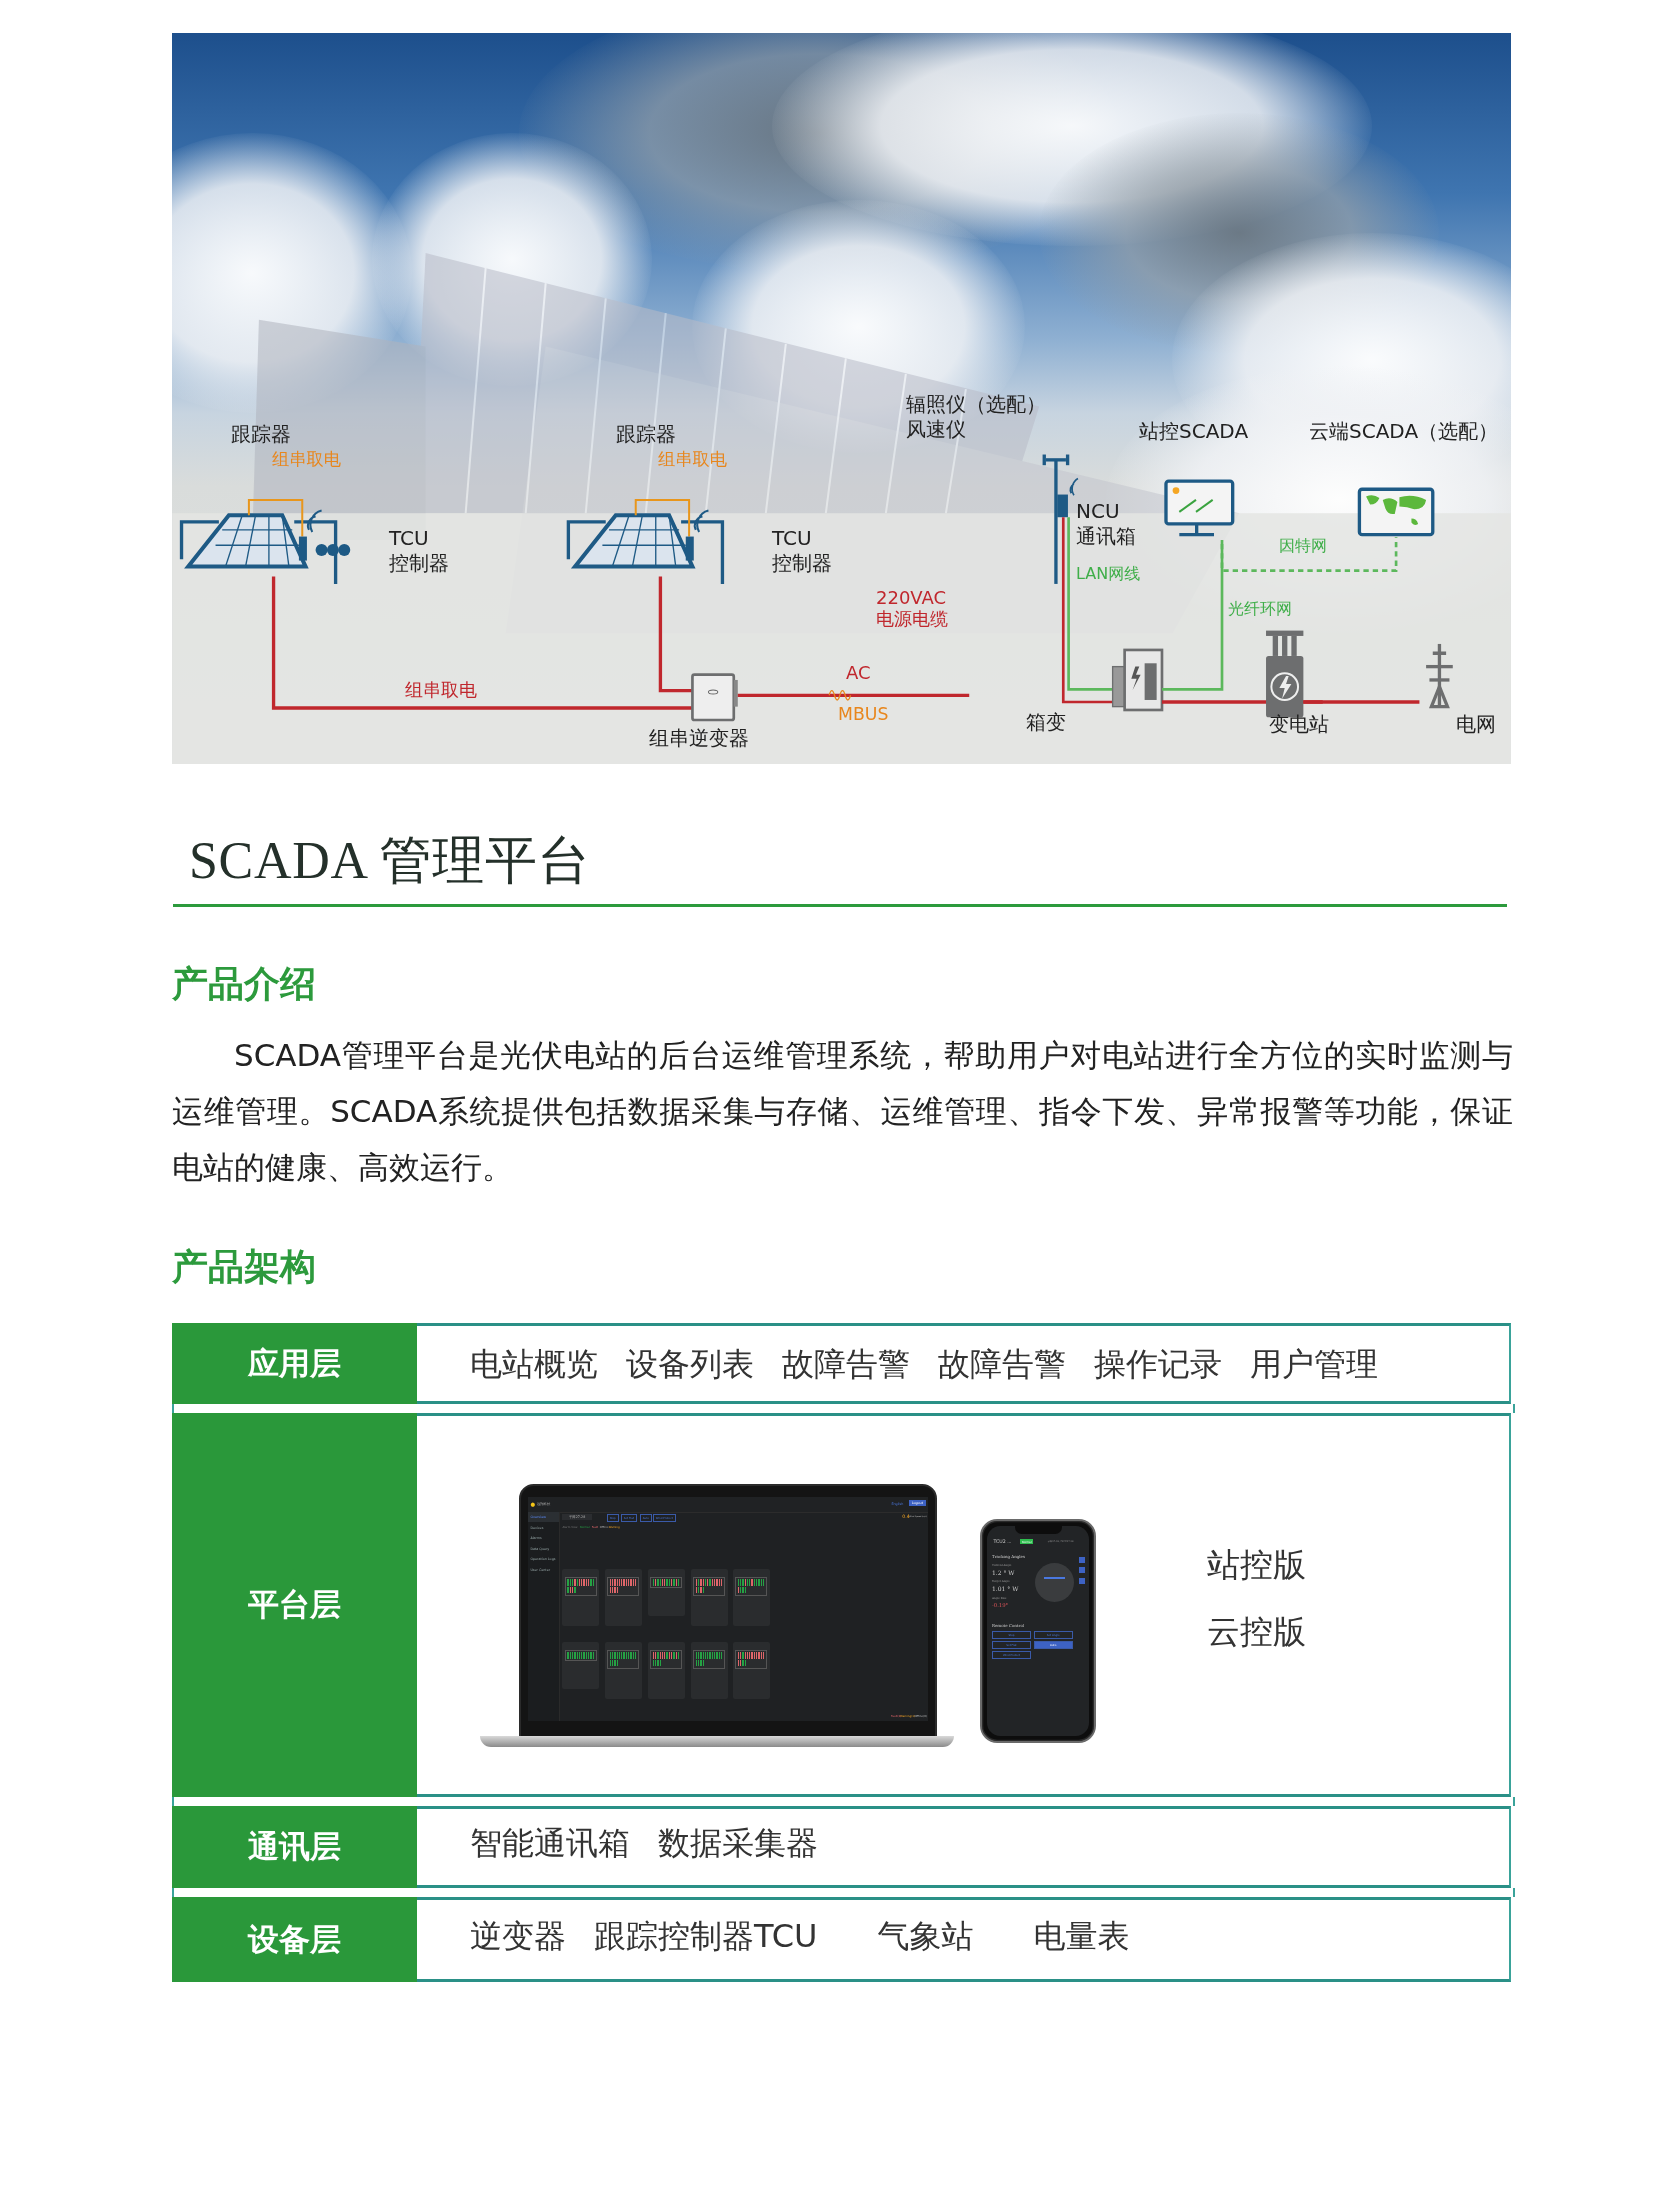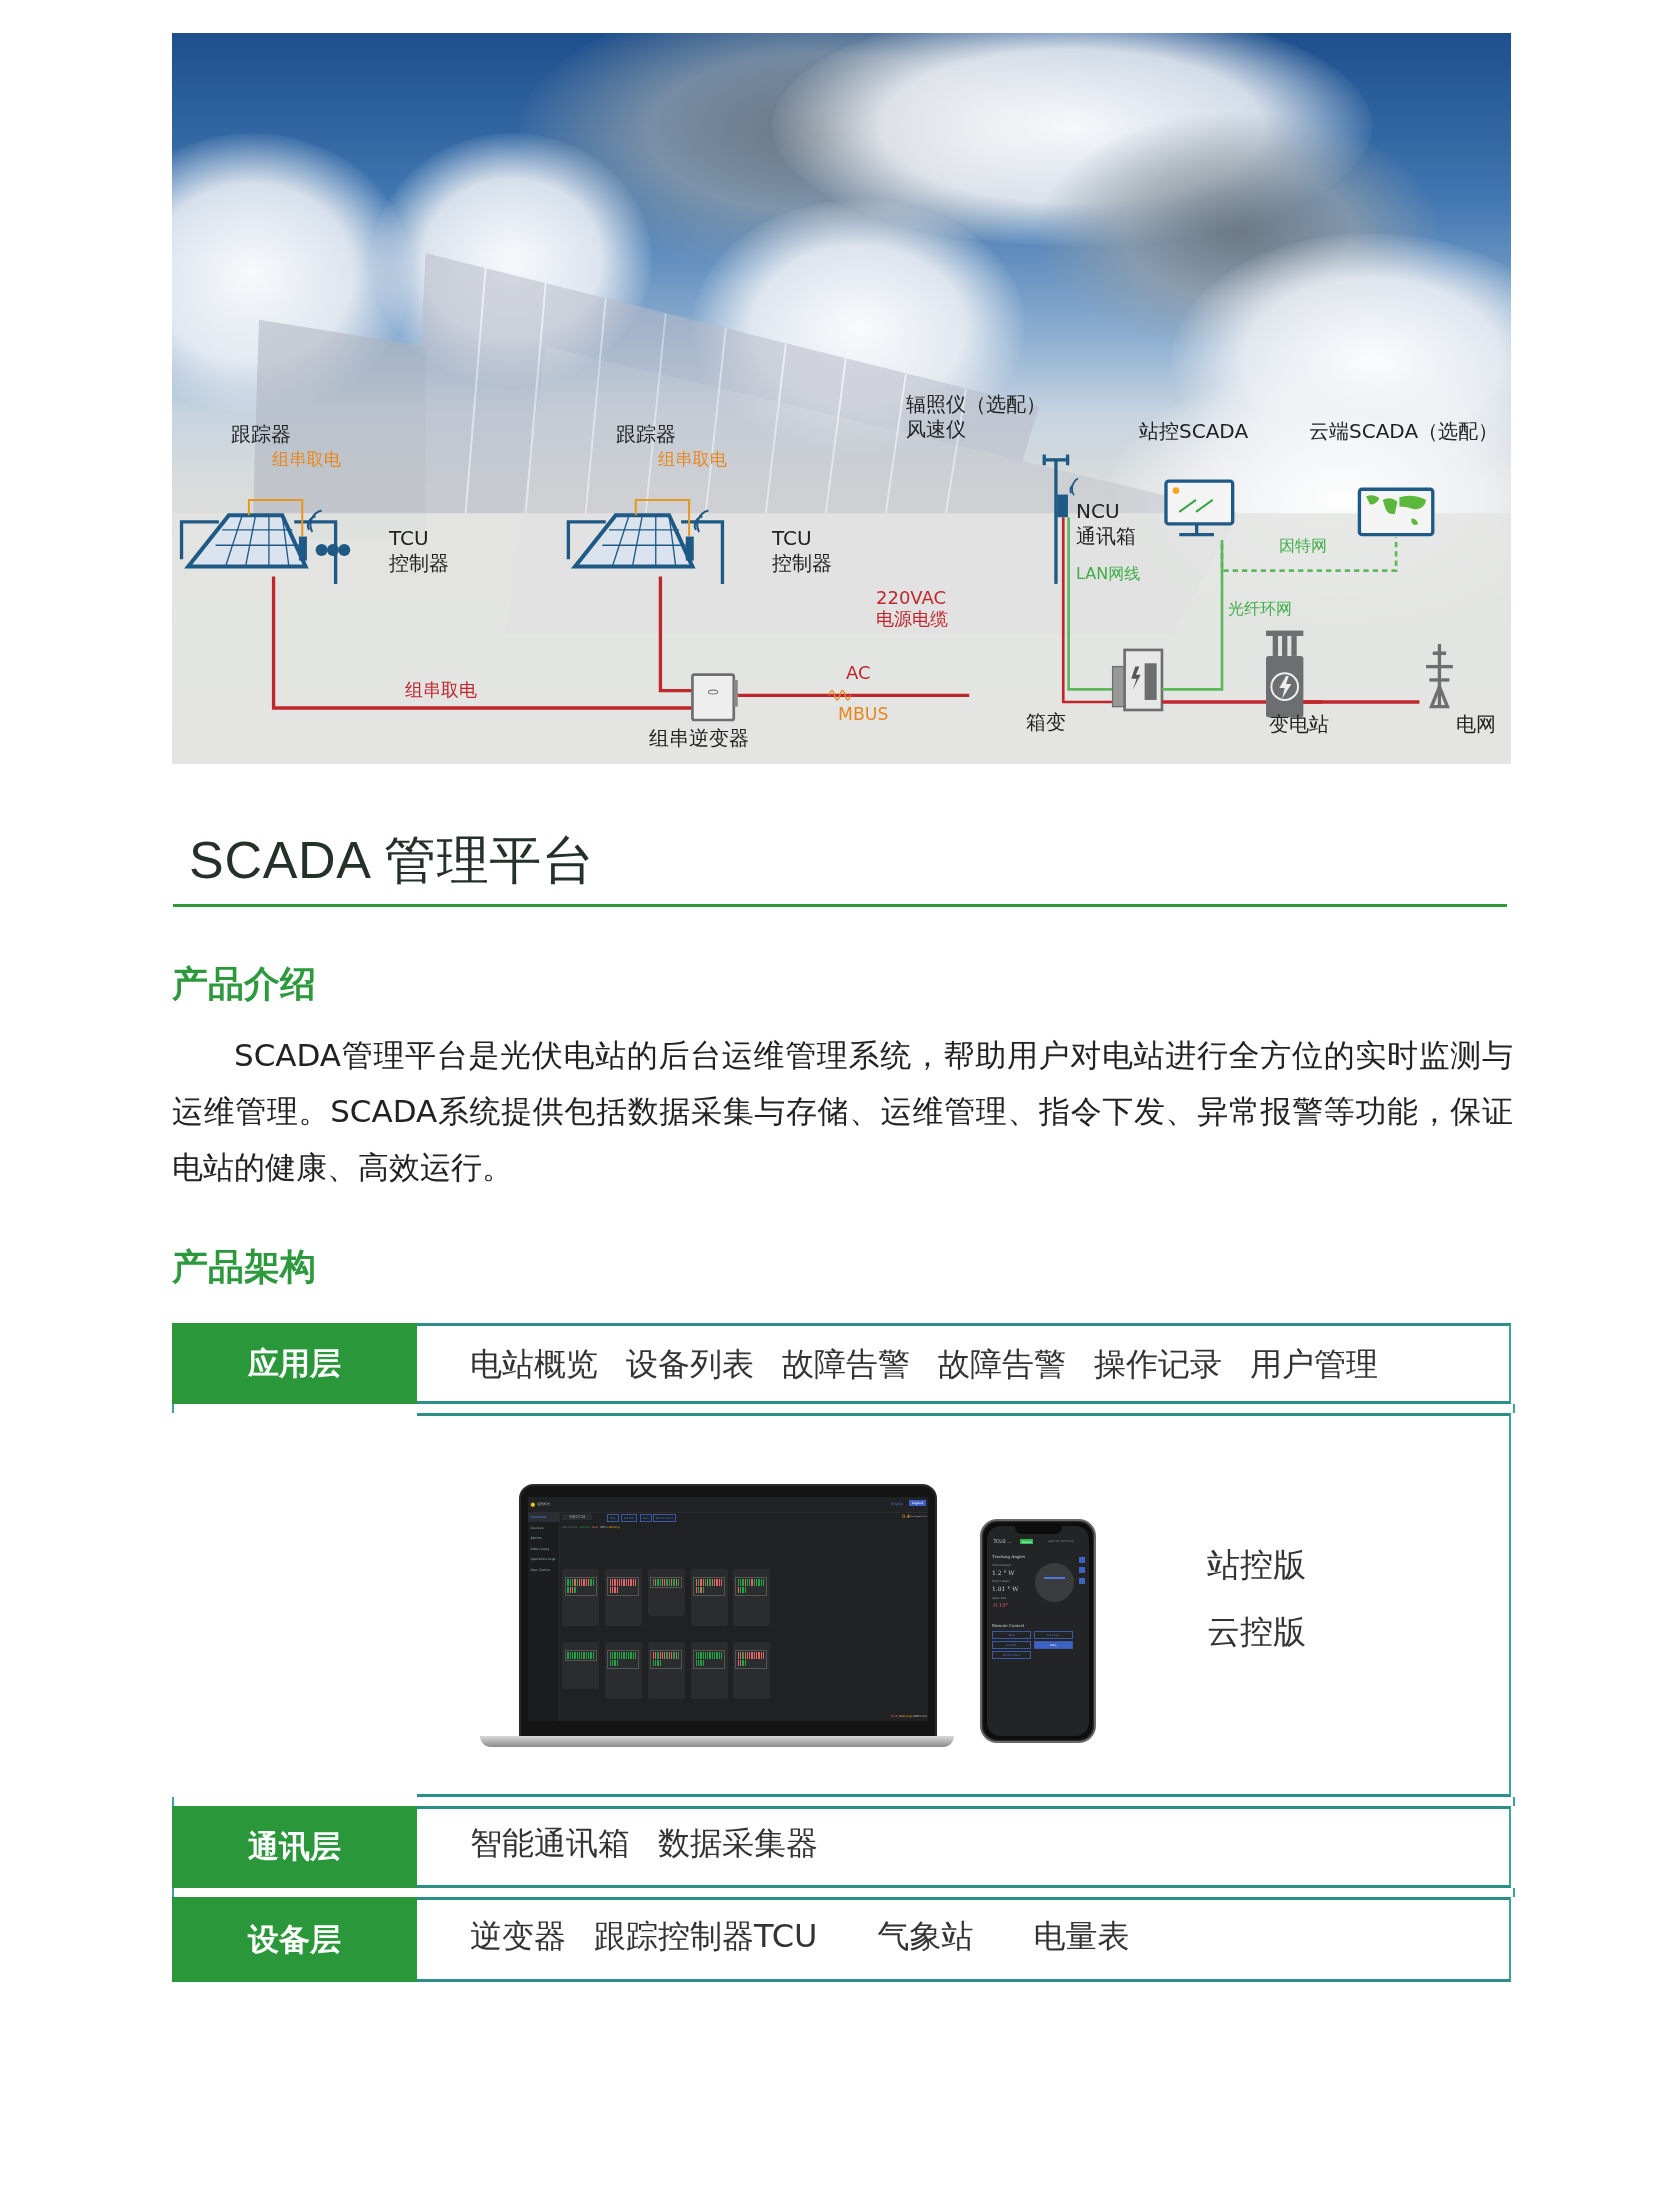--- a/index.html
+++ b/index.html
@@ -12,21 +12,21 @@
           background: linear-gradient(180deg,#1d4f8c 0%,#3f75b0 22%,#8fb0d2 42%,#c7d4e0 52%,#d9dcdb 62%,#e2e4e2 100%); }
   .cloud { position:absolute; border-radius:50%; background:radial-gradient(ellipse at center, rgba(255,255,255,0.95) 0%, rgba(240,242,245,0.85) 45%, rgba(200,208,216,0) 72%); }
   .cloud.dark { background:radial-gradient(ellipse at center, rgba(110,120,128,0.9) 0%, rgba(150,160,168,0.7) 40%, rgba(200,208,216,0) 72%); }
   #panels { position:absolute; left:0; top:0; width:1339px; height:731px; }
   .lbl { position:absolute; font-size:20px; color:#222; white-space:nowrap; line-height:1.15; }
   .lbl.orange { color:#e8861c; font-size:17.3px; }
   .lbl.red { color:#c0272d; font-size:18px; }
   .lbl.green { color:#3fae49; font-size:16px; }
 
   
-  #title { left:189px; top:826px; font-size:52px; color:#24302a; font-family:Liberation Sans, sans-serif; letter-spacing:0.7px; }
+  #title { left:189px; top:826px; font-size:52px; color:#24302a; font-family:Liberation Serif, serif; letter-spacing:0.7px; }
   #title-rule { left:173px; top:904px; width:1334px; height:3.3px; background:#2c9a3c; }
 
   .section-h { position:absolute; left:172px; font-size:36px; font-weight:bold; color:#2c9a3c; }
   #intro-h { top:960px; }
   #arch-h { top:1243px; }
 
   #para { left:172px; top:1027px; width:1341px; font-size:31px; line-height:56px; color:#222; }
   #para p { margin:0; text-indent:2em; text-align:justify; }
 
   
@@ -248,20 +248,21 @@
   <div class="lh">应用层</div>
   <div class="rc">
     <div class="items" style="top:17.3px;">
       <span>电站概览</span><span>设备列表</span><span>故障告警</span><span>故障告警</span><span>操作记录</span><span>用户管理</span>
     </div>
   </div>
 </div>
 <div class="gapline" style="top:1404px;height:8.7px;"></div>
 
 <div class="row" style="top:1413px;height:384px;">
+  <div class="lh">平台层</div>
   <div class="rc"></div>
 </div>
 
 <div id="laptop">
   <div class="bezel">
     <div class="screen">
       <div class="scr-top">
         <span class="tiny" style="left:2.7px;top:4px;color:#f5c518;font-size:5.3px;">●</span>
         <span class="tiny" style="left:9.3px;top:4.7px;">迅翔科技</span>
         <span class="tiny" style="right:25px;top:4.7px;color:#4a78e0;">English</span>

